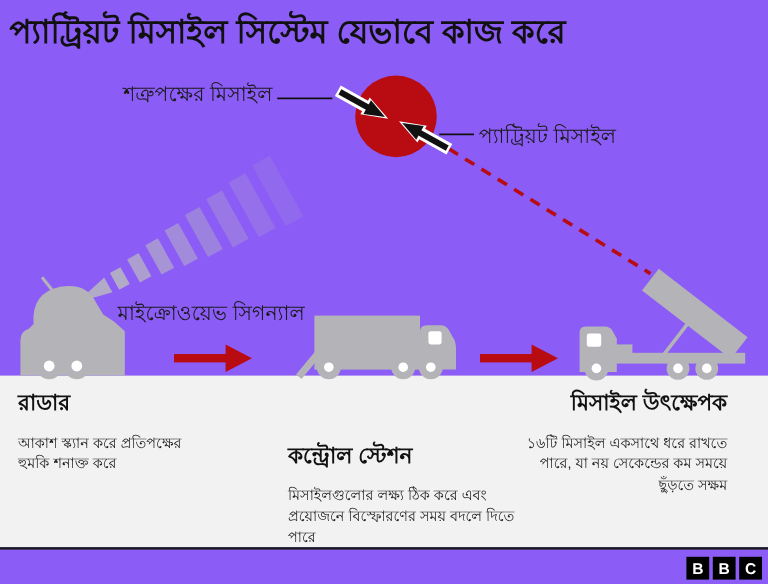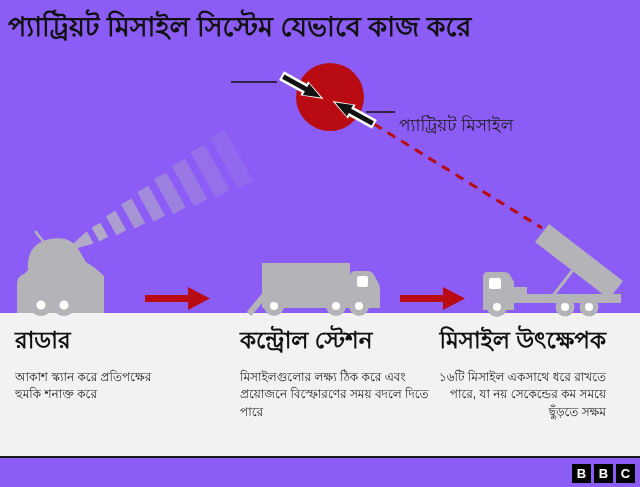--- a/index.html
+++ b/index.html
@@ -5,30 +5,30 @@
   html,body{margin:0;padding:0;background:#fff;}
   .canvas{
     position:relative;width:640px;height:487px;background:#8b5cf6;
     font-family:"Liberation Sans","DejaVu Sans",sans-serif;color:#1a1a1a;
     overflow:hidden;
   }
   .abs{position:absolute;}
   .title{left:8px;top:6px;font-size:27px;font-weight:bold;color:#111;letter-spacing:0;}
   .lbl{font-size:17px;color:#1a1a1a;white-space:nowrap;}
   .lbl-enemy{right:413px;top:65px;}
-  .lbl-patriot{left:399px;top:112px;}
+  .lbl-patriot{left:399px;top:100px;}
   .lbl-range{left:12px;top:129px;}
   .lbl-microwave{left:98px;top:248px;}
   .panel{left:0;top:313px;width:640px;height:143px;background:#f2f2f2;}
   .sep{left:0;top:456px;width:640px;height:2px;background:#1a1a1a;}
   .col{top:322px;}
   .col1{left:15px;width:160px;}
-  .col2{left:240px;width:190px;}
+  .col2{left:240px;width:190px;margin-top:44px;}
   .col3{left:428px;width:178px;text-align:right;}
-  .col h3{margin:0 0 8px 0;font-size:23px;font-weight:bold;color:#111;}
+  .col h3{margin:0 0 8px 0;font-size:18px;font-weight:bold;color:#111;}
   .col p{margin:0;font-size:12px;line-height:1.45;color:#222;}
   .footer-src{left:8px;top:462px;font-size:14px;color:#1a1a1a;}
   .bbc{right:5px;top:464px;display:flex;gap:3px;}
   .bbc .blk{
     width:19px;height:19px;background:#000;color:#fff;display:flex;
     align-items:center;justify-content:center;font-size:13px;font-weight:bold;
     font-family:"Liberation Sans","DejaVu Sans",sans-serif;
   }
   svg{position:absolute;left:0;top:0;}
   .gray{fill:#b4b4b8;}
@@ -122,21 +122,23 @@
       <line x1="-42" y1="0" x2="-12" y2="0" stroke="#111" stroke-width="5"></line>
       <polygon points="-16,-6.5 1,0 -16,6.5" fill="#111"></polygon>
     </g>
 
     <line x1="231" y1="82" x2="277" y2="82" stroke="#111" stroke-width="1.5"></line>
     <line x1="366" y1="112" x2="395" y2="112" stroke="#111" stroke-width="1.5"></line>
   </svg>
 
   <div class="abs title">প্যাট্রিয়ট মিসাইল সিস্টেম যেভাবে কাজ করে</div>
 
+  <div class="abs lbl lbl-enemy">শত্রুপক্ষের মিসাইল</div>
   <div class="abs lbl lbl-patriot">প্যাট্রিয়ট মিসাইল</div>
+  <div class="abs lbl lbl-microwave">মাইক্রোওয়েভ সিগন্যাল</div>
 
   <div class="abs col col1">
     <h3>রাডার</h3>
     <p>আকাশ স্ক্যান করে প্রতিপক্ষের হুমকি শনাক্ত করে</p>
   </div>
   <div class="abs col col2">
     <h3>কন্ট্রোল স্টেশন</h3>
     <p>মিসাইলগুলোর লক্ষ্য ঠিক করে এবং প্রয়োজনে বিস্ফোরণের সময় বদলে দিতে পারে</p>
   </div>
   <div class="abs col col3">

